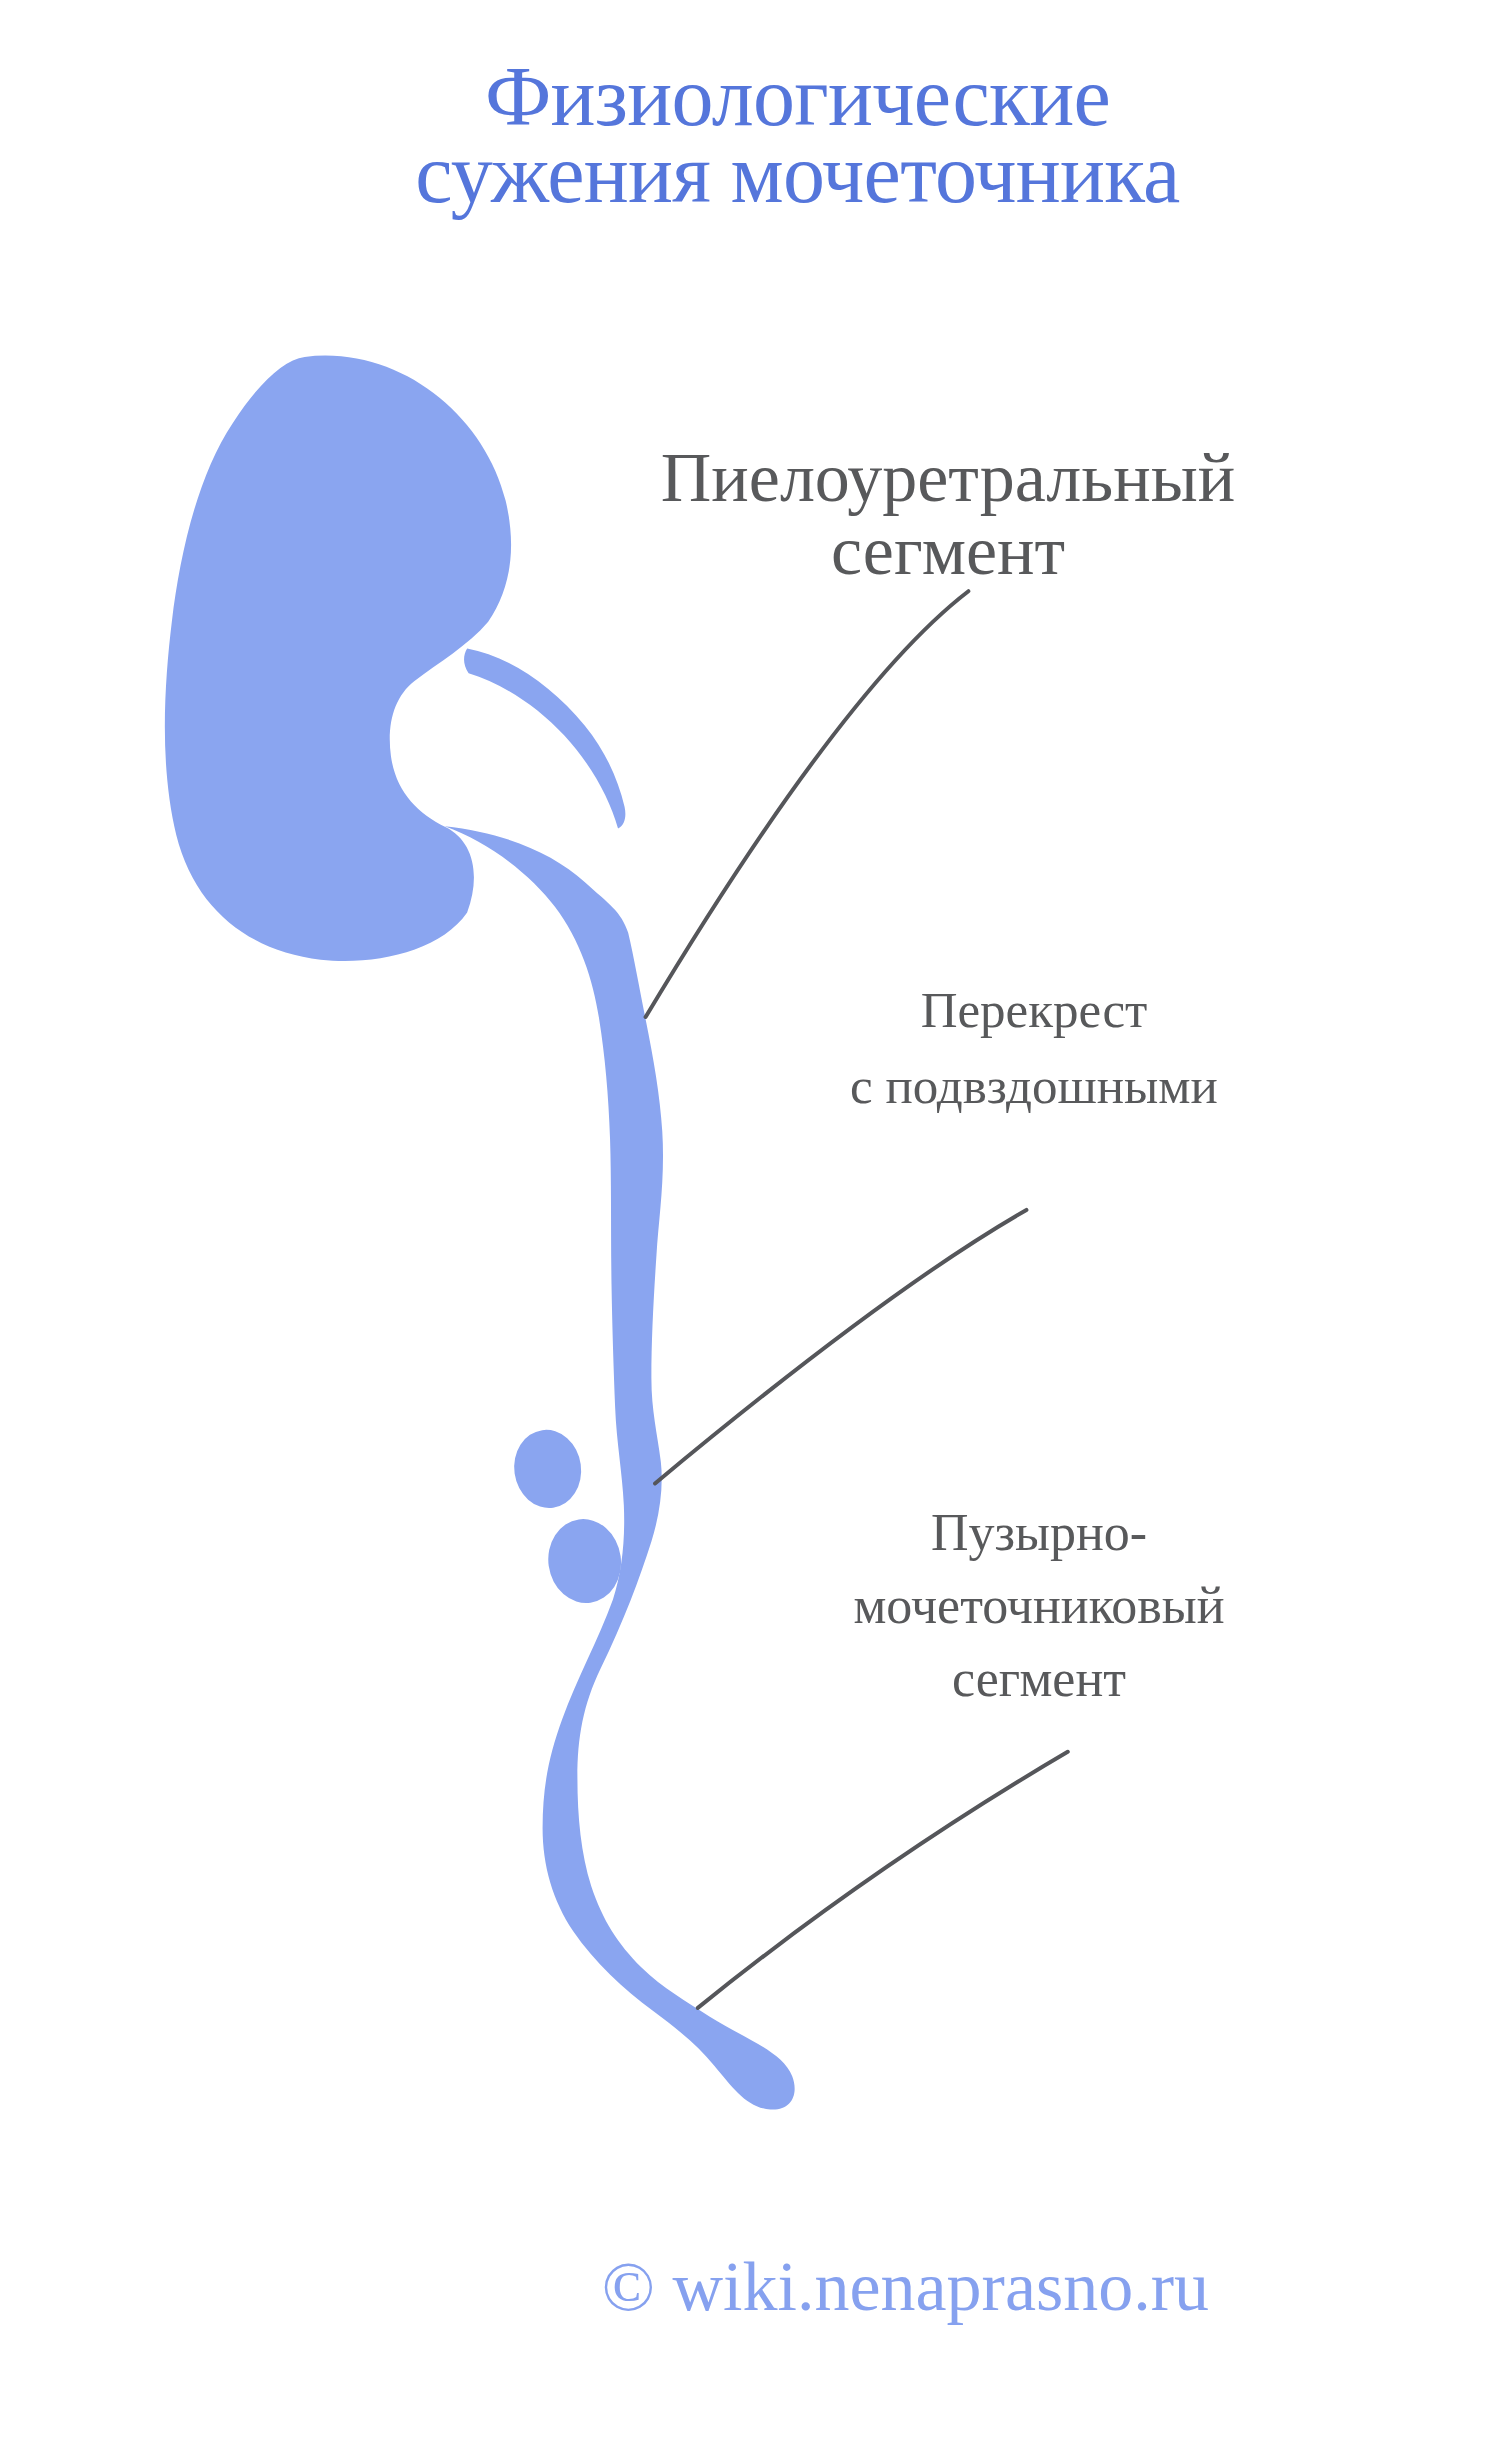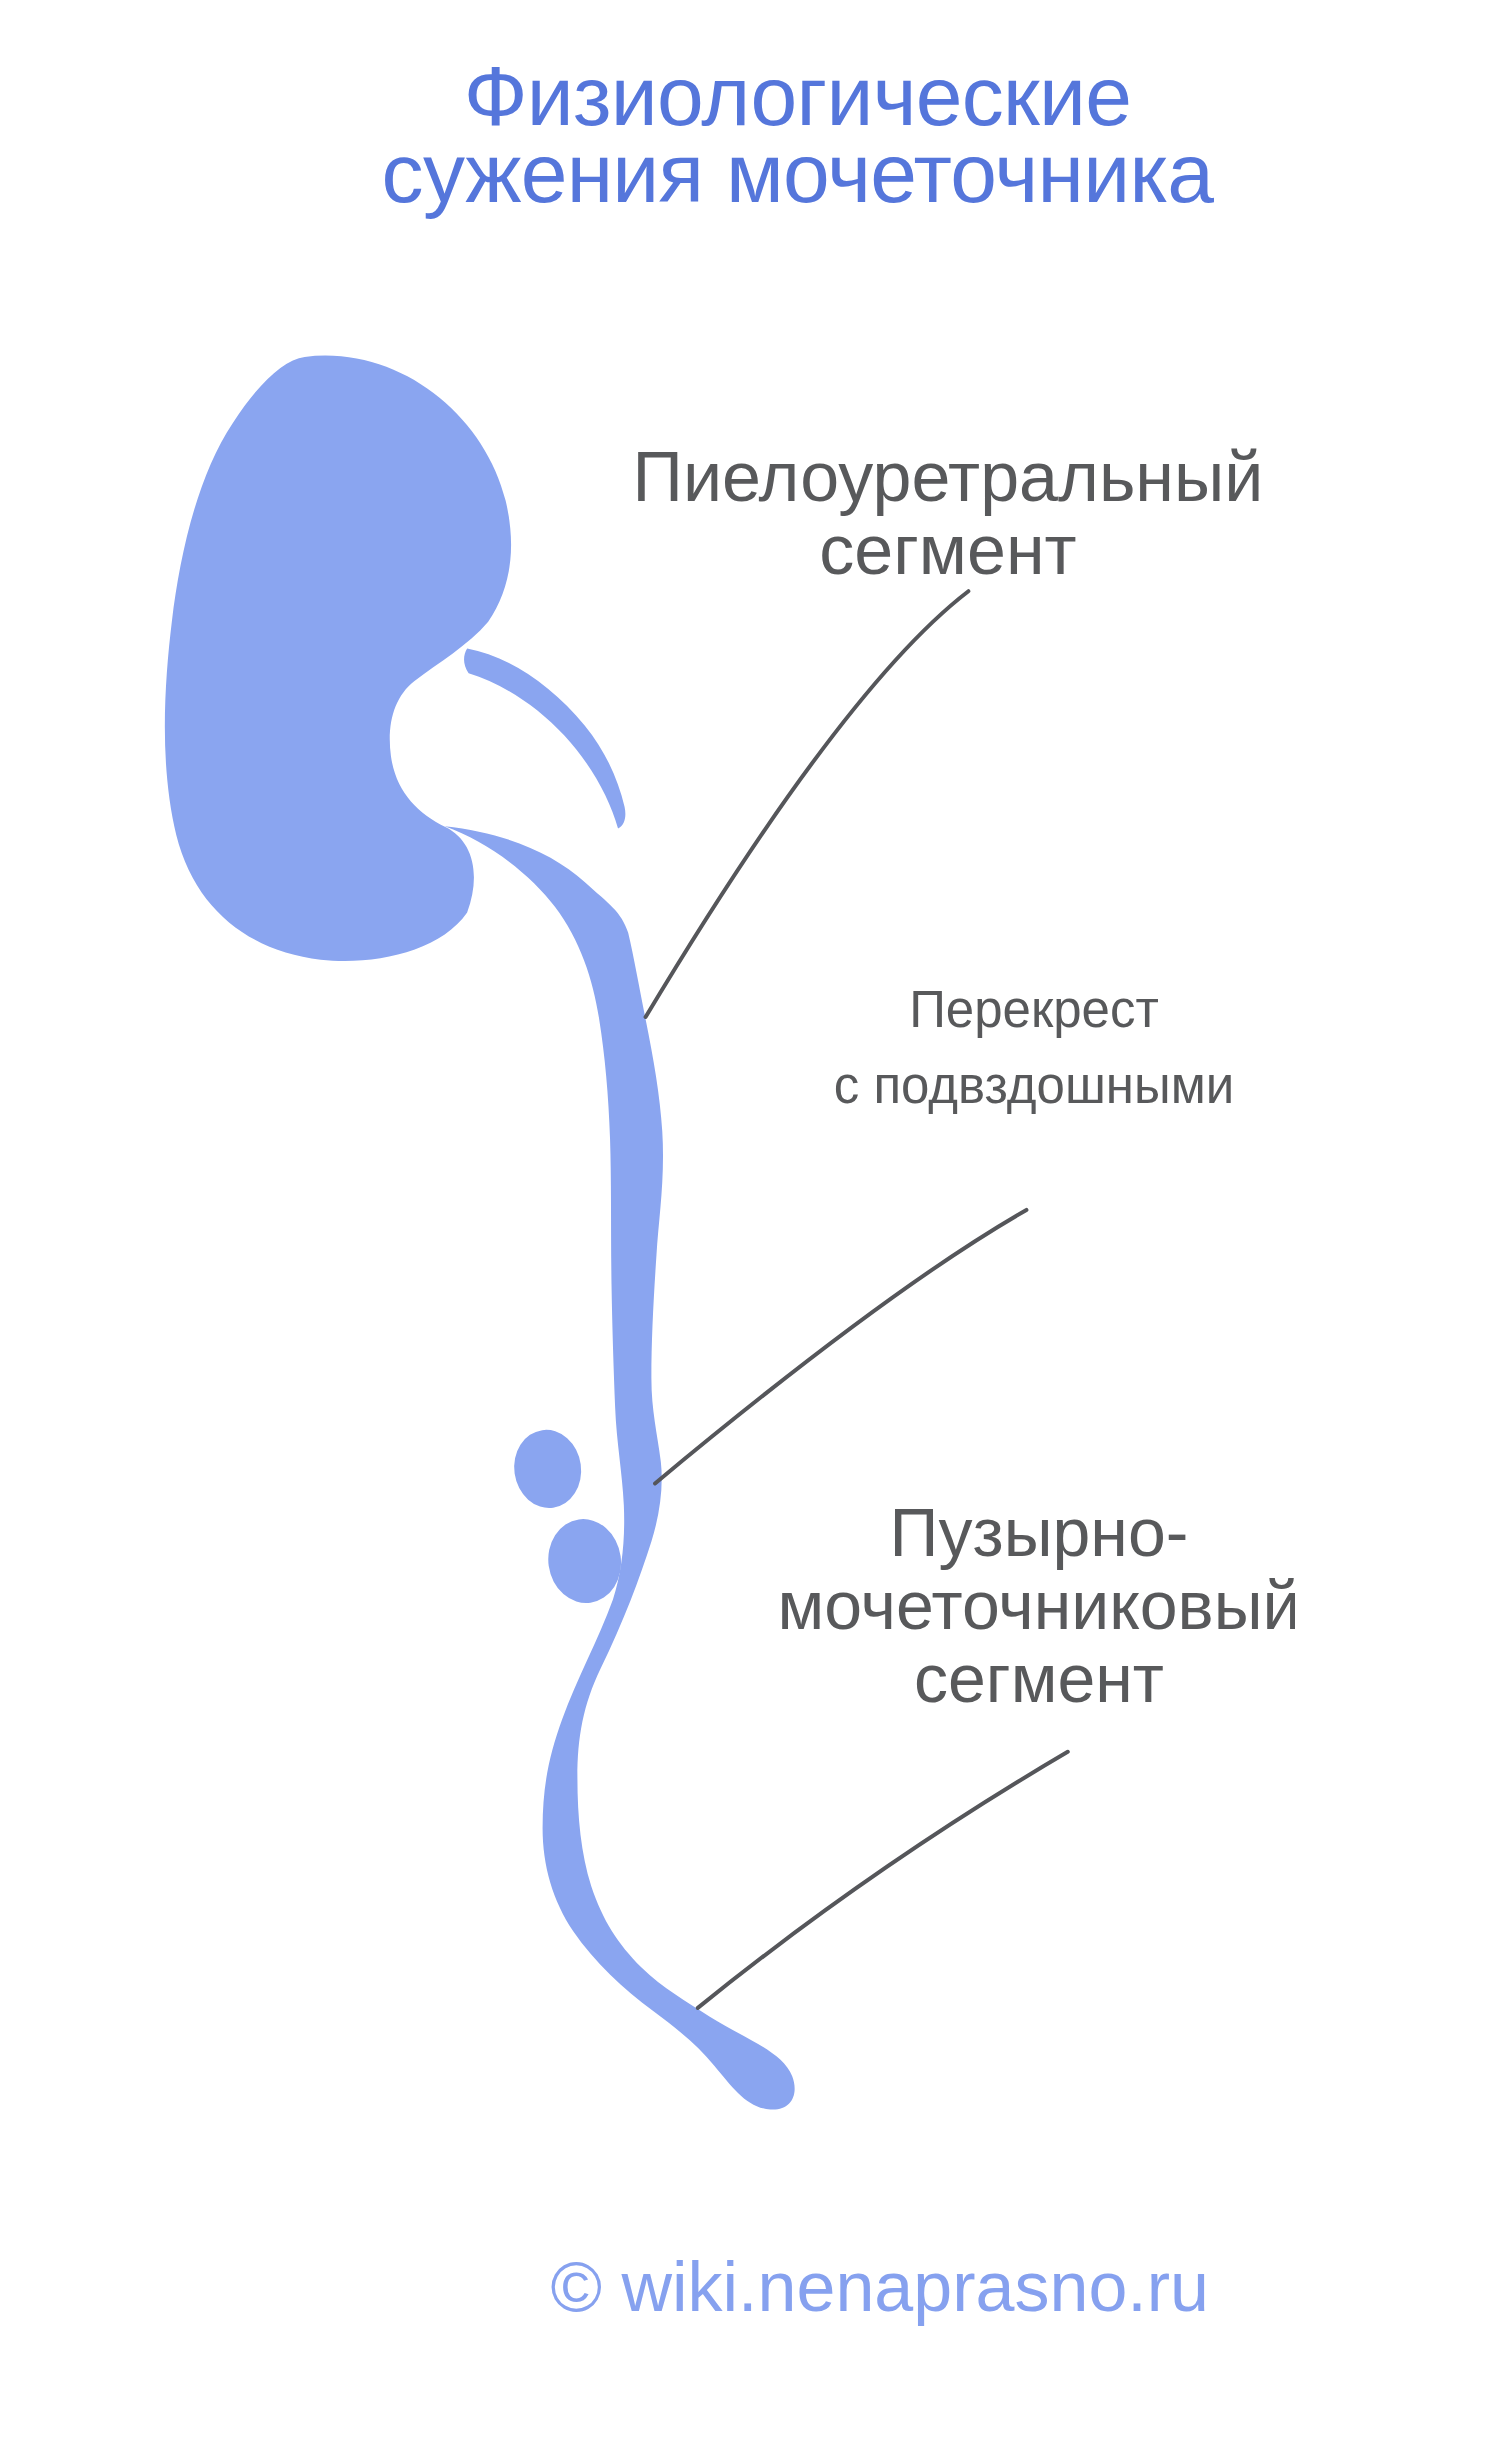--- a/index.html
+++ b/index.html
@@ -6,21 +6,21 @@
     margin: 0;
     padding: 0;
     background: #ffffff;
   }
   #canvas {
     position: relative;
     width: 1295px;
     height: 2462px;
     background: #ffffff;
     overflow: hidden;
-    font-family: Liberation Sans, sans-serif;
+    font-family: Liberation Serif, serif;
   }
   #artwork {
     position: absolute;
     left: 0;
     top: 0;
     width: 1503px;
     height: 2462px;
   }
   .title-block {
     position: absolute;
@@ -37,21 +37,21 @@
   .anno-label {
     position: absolute;
     transform: translateX(-50%);
     text-align: center;
     color: #58595B;
     font-weight: 400;
     white-space: nowrap;
   }
   #anno-1 { left: 948px; top: 441px;  font-size: 70px; line-height: 73px; }
   #anno-2 { left: 1034px; top: 972px; font-size: 51px; line-height: 76px; }
-  #anno-3 { left: 1039px; top: 1496px; font-size: 68px; line-height: 73px; }
+  #anno-3 { left: 1039px; top: 1496px; font-size: 52px; line-height: 73px; }
   .attribution-block {
     position: absolute;
     right: 86px;
     top: 2248px;
     text-align: right;
     color: #86A1EF;
     font-size: 70px;
     line-height: 78px;
     font-weight: 400;
     white-space: nowrap;

